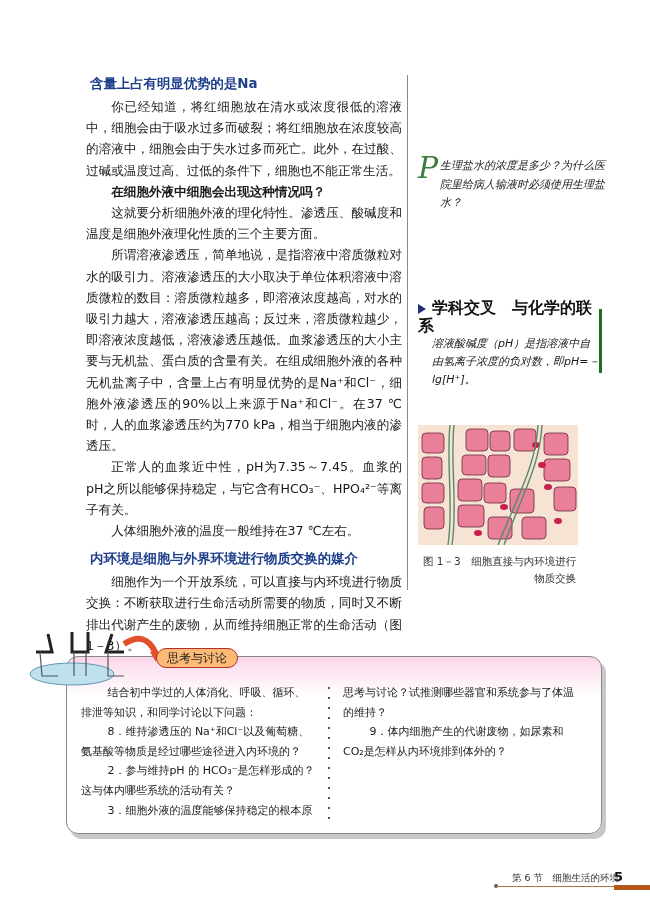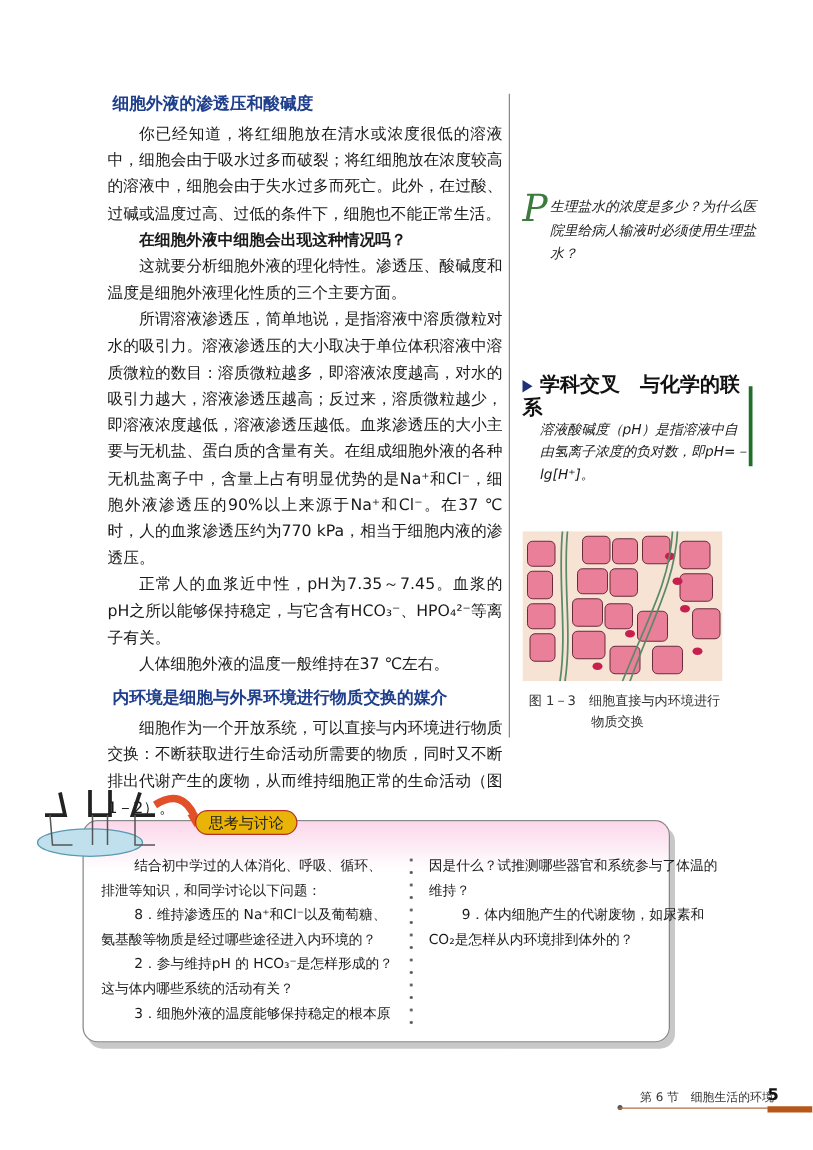--- a/index.html
+++ b/index.html
@@ -19,51 +19,51 @@
   .side-q .txt { padding-left: 22px; }
 
   .cross { position: absolute; left: 418px; top: 299px; width: 182px; font-size: 11px; line-height: 18px; }
   .cross .title { font-weight: bold; font-size: 16px; color: #111; }
   .cross .tri { display: inline-block; width: 0; height: 0; border-top: 5px solid transparent; border-bottom: 5px solid transparent; border-left: 8px solid #1f2f7a; margin-right: 6px; vertical-align: -1px; }
   .cross .body { padding-left: 14px; font-style: italic; }
   .cross .bar { position: absolute; left: 181px; top: 10px; width: 3px; height: 64px; background: #1f6e2a; }
 
   .figure { position: absolute; left: 418px; top: 425px; width: 160px; height: 120px; }
   .caption { position: absolute; left: 423px; top: 553px; font-size: 10.5px; line-height: 17px; color: #333; }
-  .caption .l2 { padding-left: 50px; }
+  .caption .l2 { padding-left: 50px; text-align: right; }
 
-  .discuss { position: absolute; left: 66px; top: 656px; width: 470px; height: 178px; border: 1.5px solid #888; border-radius: 12px; background: linear-gradient(#fbd7ea 0%, #fff 22%, #fff 100%); box-shadow: 4px 5px 0 #c8c8c8; }
+  .discuss { position: absolute; left: 66px; top: 656px; width: 536px; height: 178px; border: 1.5px solid #888; border-radius: 12px; background: linear-gradient(#fbd7ea 0%, #fff 22%, #fff 100%); box-shadow: 4px 5px 0 #c8c8c8; }
   .discuss .colA { position: absolute; left: 14px; top: 26px; width: 234px; font-size: 11px; line-height: 19.6px; }
   .discuss .colB { position: absolute; left: 276px; top: 26px; width: 240px; font-size: 11px; line-height: 19.6px; }
   .discuss .ind { text-indent: 2.4em; }
   .discuss .dots { position: absolute; left: 260px; top: 26px; width: 4px; height: 140px; background-image: radial-gradient(circle, #555 1px, transparent 1.3px); background-size: 4px 10px; }
 
-  .disc-tag { position: absolute; left: 156px; top: 648px; padding: 1px 10px; border: 1.5px solid #b5302a; border-radius: 10px; background: #eab308; font-size: 12px; line-height: 16px; color: #222; z-index: 3; }
+  .disc-tag { position: absolute; left: 156px; top: 648px; padding: 1px 10px; border: 1.5px solid #b5302a; border-radius: 10px; background: #fdba74; font-size: 12px; line-height: 16px; color: #222; z-index: 3; }
   .chairs { position: absolute; left: 28px; top: 626px; z-index: 2; }
 
   .footer-line { position: absolute; left: 495px; top: 886px; width: 123px; height: 1px; background: #b07040; }
   .footer-dot { position: absolute; left: 494px; top: 884px; width: 4px; height: 4px; border-radius: 50%; background: #555; }
   .footer-text { position: absolute; left: 512px; top: 872px; font-size: 9.5px; color: #333; }
   .footer-num { position: absolute; left: 614px; top: 869px; font-size: 13px; font-weight: bold; color: #111; }
   .footer-bar { position: absolute; left: 614px; top: 885px; width: 36px; height: 5px; background: #b5581a; }
 </style>
 </head>
 <body>
 
 <div class="main-col">
-  <div class="h2">细胞外液的渗透压和酸碱度</div>
+  <div class="h2">含量上占有明显优势的是Na</div>
   <div class="p">你已经知道，将红细胞放在清水或浓度很低的溶液中，细胞会由于吸水过多而破裂；将红细胞放在浓度较高的溶液中，细胞会由于失水过多而死亡。此外，在过酸、过碱或温度过高、过低的条件下，细胞也不能正常生活。</div>
   <div class="q">在细胞外液中细胞会出现这种情况吗？</div>
   <div class="p">这就要分析细胞外液的理化特性。渗透压、酸碱度和温度是细胞外液理化性质的三个主要方面。</div>
   <div class="p">所谓溶液渗透压，简单地说，是指溶液中溶质微粒对水的吸引力。溶液渗透压的大小取决于单位体积溶液中溶质微粒的数目：溶质微粒越多，即溶液浓度越高，对水的吸引力越大，溶液渗透压越高；反过来，溶质微粒越少，即溶液浓度越低，溶液渗透压越低。血浆渗透压的大小主要与无机盐、蛋白质的含量有关。在组成细胞外液的各种无机盐离子中，含量上占有明显优势的是Na⁺和Cl⁻，细胞外液渗透压的90%以上来源于Na⁺和Cl⁻。在37 ℃时，人的血浆渗透压约为770 kPa，相当于细胞内液的渗透压。</div>
   <div class="p">正常人的血浆近中性，pH为7.35～7.45。血浆的pH之所以能够保持稳定，与它含有HCO₃⁻、HPO₄²⁻等离子有关。</div>
   <div class="p">人体细胞外液的温度一般维持在37 ℃左右。</div>
   <div class="gap"></div>
   <div class="h2">内环境是细胞与外界环境进行物质交换的媒介</div>
-  <div class="p">细胞作为一个开放系统，可以直接与内环境进行物质交换：不断获取进行生命活动所需要的物质，同时又不断排出代谢产生的废物，从而维持细胞正常的生命活动（图1－2）。</div>
+  <div class="p">细胞作为一个开放系统，可以直接与内环境进行物质交换：不断获取进行生命活动所需要的物质，同时又不断排出代谢产生的废物，从而维持细胞正常的生命活动（图1－3）。</div>
   <div class="q">内环境又是如何与外界环境进行物质交换的呢？</div>
 </div>
 
 <div class="divider"></div>
 
 <div class="side-q">
   <span class="dropcap">P</span>
   <div class="txt">生理盐水的浓度是多少？为什么医院里给病人输液时必须使用生理盐水？</div>
 </div>
 
@@ -139,21 +139,21 @@
 
 <div class="discuss">
   <div class="colA">
     <div class="ind">结合初中学过的人体消化、呼吸、循环、排泄等知识，和同学讨论以下问题：</div>
     <div class="ind">8．维持渗透压的 Na⁺和Cl⁻以及葡萄糖、氨基酸等物质是经过哪些途径进入内环境的？</div>
     <div class="ind">2．参与维持pH 的 HCO₃⁻是怎样形成的？这与体内哪些系统的活动有关？</div>
     <div class="ind">3．细胞外液的温度能够保持稳定的根本原</div>
   </div>
   <div class="dots"></div>
   <div class="colB">
-    <div>因是什么？试推测哪些器官和系统参与了体温的维持？</div>
+    <div>思考与讨论？试推测哪些器官和系统参与了体温的维持？</div>
     <div class="ind">9．体内细胞产生的代谢废物，如尿素和CO₂是怎样从内环境排到体外的？</div>
   </div>
 </div>
 
 <div class="footer-dot"></div>
 <div class="footer-line"></div>
 <div class="footer-text">第 6 节　细胞生活的环境</div>
 <div class="footer-num">5</div>
 <div class="footer-bar"></div>
 

